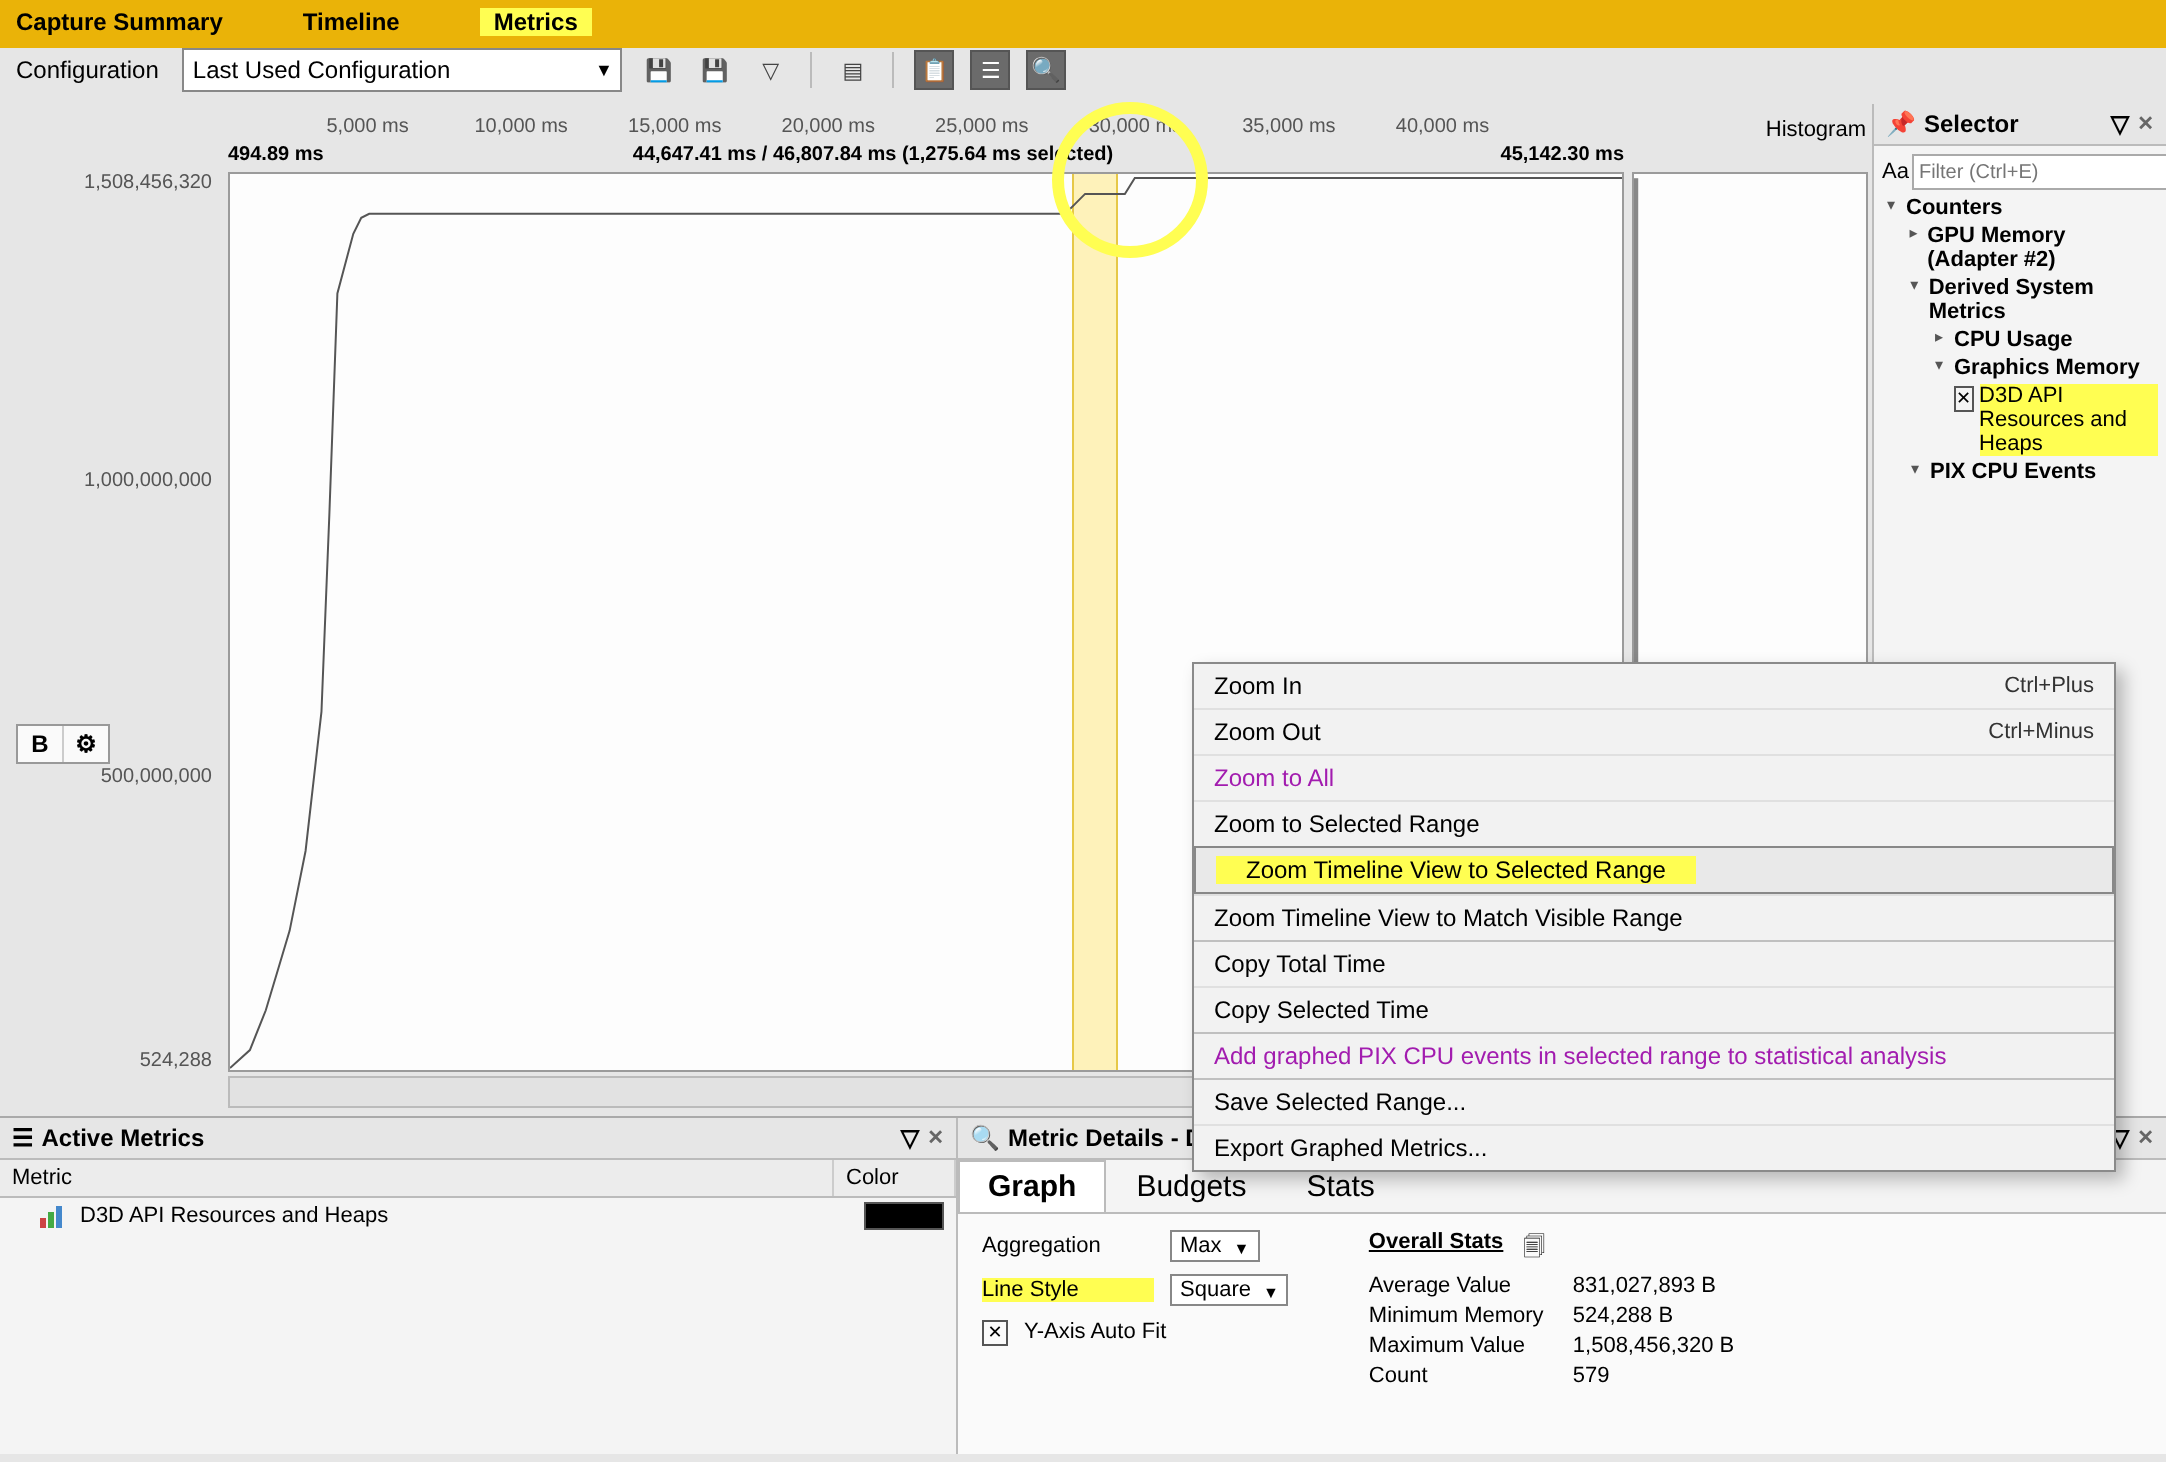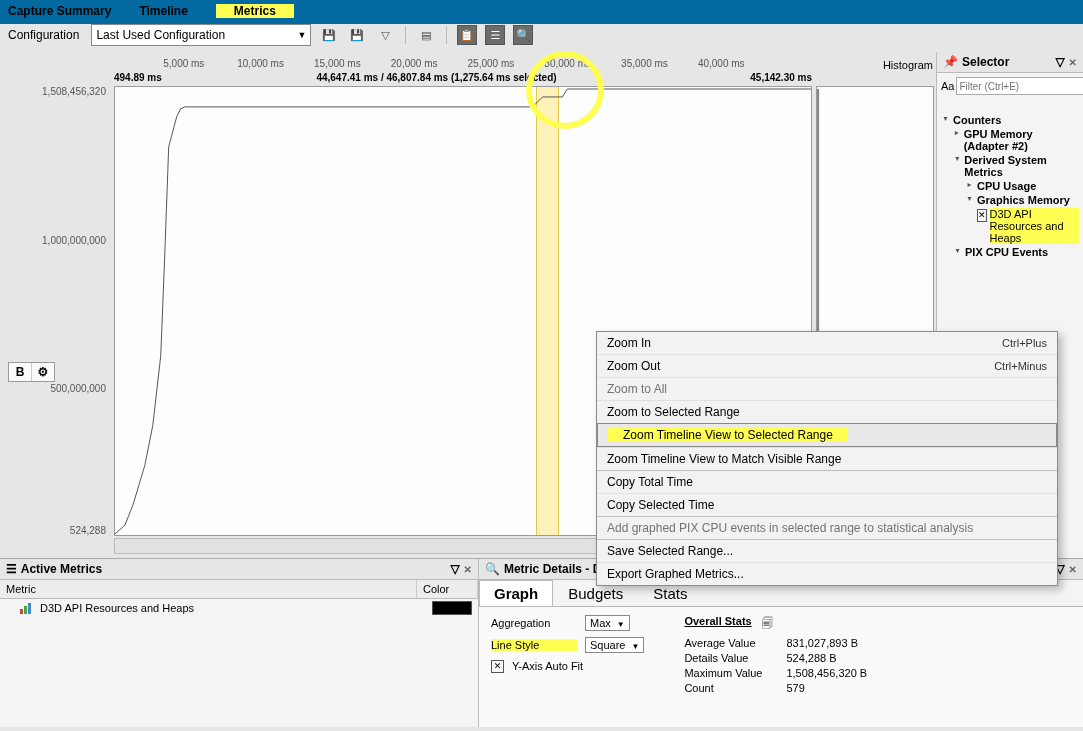--- a/index.html
+++ b/index.html
@@ -1,18 +1,18 @@
 <!DOCTYPE html>
 <html><head>
 <meta charset="utf-8">
 <style>
   html,body{margin:0;padding:0;font-family:"Segoe UI",Arial,sans-serif;font-size:12px;color:#000;background:#e6e6e6;width:1083px;height:731px;overflow:hidden}
-  .top-tabs{display:flex;gap:28px;padding:4px 8px 6px;background:#0369a1}
+  .top-tabs{display:flex;gap:40px;padding:4px 8px 6px;background:#eab308}
   .top-tabs span{font-weight:600;cursor:pointer}
-  .tab-metrics{background:#fffe52;padding:0 18px}
+  .tab-metrics{background:#fffe52;padding:0 7px}
   .cfg-row{display:flex;align-items:center;gap:8px;padding:0 8px 6px;background:#e6e6e6}
   .cfg-label{margin-right:4px}
   .combo{display:flex;align-items:center;justify-content:space-between;width:210px;height:20px;border:1px solid #888;background:#fff;padding:0 4px}
   .combo .caret{font-size:9px}
   .tool-icon{width:18px;height:18px;border:1px solid transparent;display:inline-flex;align-items:center;justify-content:center;background:#e6e6e6;font-size:11px;color:#444}
   .tool-icon.dark{background:#6b6b6b;color:#fff;border-color:#555}
   .sep{width:1px;height:18px;background:#bbb;margin:0 2px}
   .main{display:flex;height:506px}
   .chart-area{position:relative;flex:1;background:#e6e6e6}
   .y-axis{position:absolute;left:0;top:34px;bottom:22px;width:110px;text-align:right;font-size:10px;color:#555}
@@ -26,32 +26,32 @@
   .circ{position:absolute;width:66px;height:66px;border:6px solid #fffe52;border-radius:50%;pointer-events:none}
   .side-btns{position:absolute;left:8px;top:310px;display:flex;border:1px solid #999;background:#fafafa}
   .side-btns span{width:22px;height:18px;display:flex;align-items:center;justify-content:center;border-right:1px solid #ccc;font-weight:700}
   .side-btns span:last-child{border-right:none}
   .histo{width:116px;background:#fdfdfd;border:1px solid #9b9b9b;margin:34px 2px 22px 0;position:relative}
   .histo-title{position:absolute;top:-28px;left:0;right:0;text-align:right;font-size:11px}
   .selector{width:146px;background:#f4f4f4;border-left:1px solid #bbb;display:flex;flex-direction:column}
   .panel-hdr{display:flex;align-items:center;gap:4px;padding:3px 6px;background:#e6e6e6;border-bottom:1px solid #bbb;font-weight:700}
   .panel-hdr .sp{flex:1}
   .sel-body{padding:4px 4px;font-size:11px;overflow:hidden}
-  .filter-row{display:flex;align-items:center;gap:2px;margin-bottom:18px}
+  .filter-row{display:flex;align-items:center;gap:2px;margin-bottom:2px}
   .filter-row input{flex:1;border:1px solid #aaa;height:16px;font-size:10px;padding:0 2px}
   .tree-item{display:flex;align-items:flex-start;gap:3px;padding:1px 0}
   .tri{font-size:8px;width:9px;display:inline-block;text-align:center;color:#555}
   .chk{width:11px;height:11px;border:1px solid #555;display:inline-flex;align-items:center;justify-content:center;font-size:9px;line-height:1;margin-top:1px}
   .bold{font-weight:700}
   .hl{background:#fffe52}
   .ctx-menu{position:absolute;left:596px;top:331px;width:460px;background:#f2f2f2;border:1px solid #8a8a8a;box-shadow:4px 4px 8px rgba(0,0,0,.25);z-index:50;font-size:12px}
   .ctx-row{display:flex;align-items:center;padding:4px 10px;border-top:1px solid #e0e0e0}
   .ctx-row:first-child{border-top:none}
   .ctx-row.group-start{border-top:1px solid #c0c0c0}
-  .ctx-row.disabled{color:#737373}
+  .ctx-row.disabled{color:#a21caf}
   .ctx-row.hl-row{background:#e9e9e9;border:1px solid #888}
   .ctx-row .txt{flex:1}
   .ctx-row .hl-txt{background:#fffe52;padding:0 15px}
   .ctx-row .acc{color:#333;font-size:11px}
   .bottom{display:flex;height:168px;border-top:1px solid #aaa}
   .panel{background:#f4f4f4;display:flex;flex-direction:column}
   .left-panel{width:478px;border-right:1px solid #bbb}
   .right-panel{flex:1}
   .grid-header{display:flex;background:#ececec;border-bottom:1px solid #bbb;font-size:11px}
   .grid-header div{padding:3px 6px;border-right:1px solid #ccc}
@@ -254,21 +254,21 @@
       <div class="stats-col">
         <div class="st-row">
           <span class="underline">Overall Stats</span>
           <span>🗐</span>
         </div>
         <div class="st-row">
             <span class="k">Average Value</span>
             <span>831,027,893 B</span>
           </div>
         <div class="st-row">
-            <span class="k">Details Value</span>
+            <span class="k">Minimum Memory</span>
             <span>524,288 B</span>
           </div>
         <div class="st-row">
             <span class="k">Maximum Value</span>
             <span>1,508,456,320 B</span>
           </div>
         <div class="st-row">
             <span class="k">Count</span>
             <span>579</span>
           </div>

